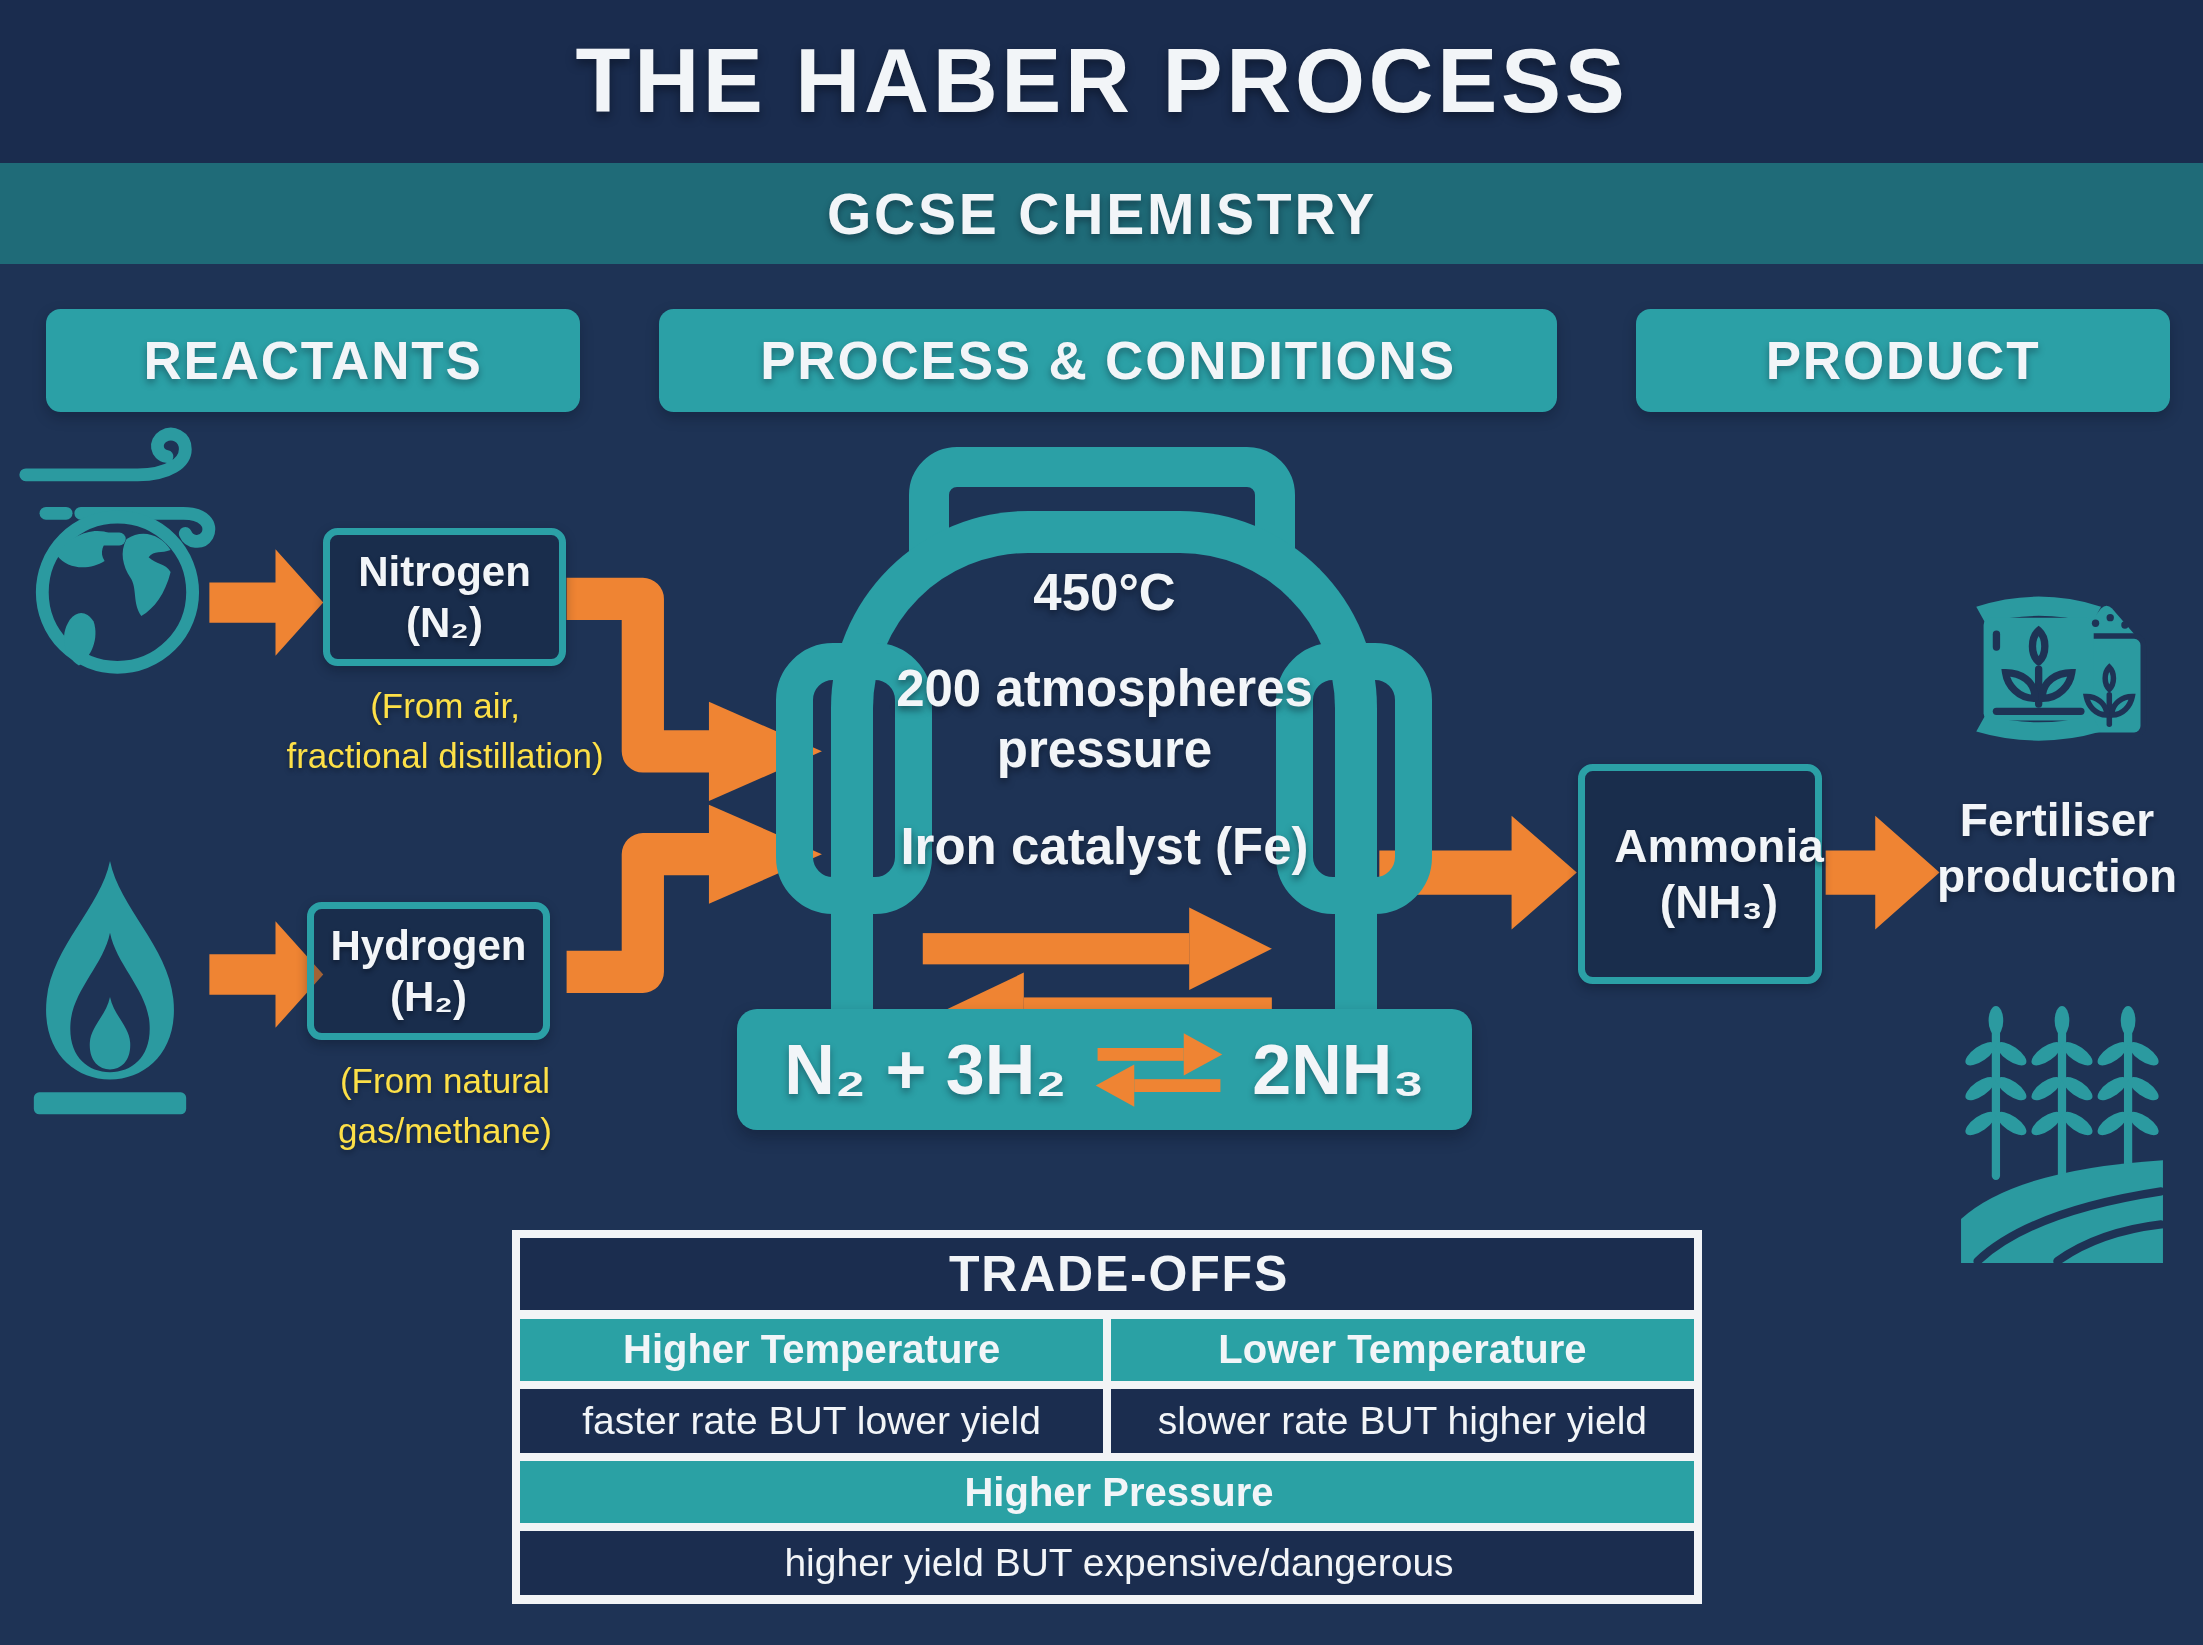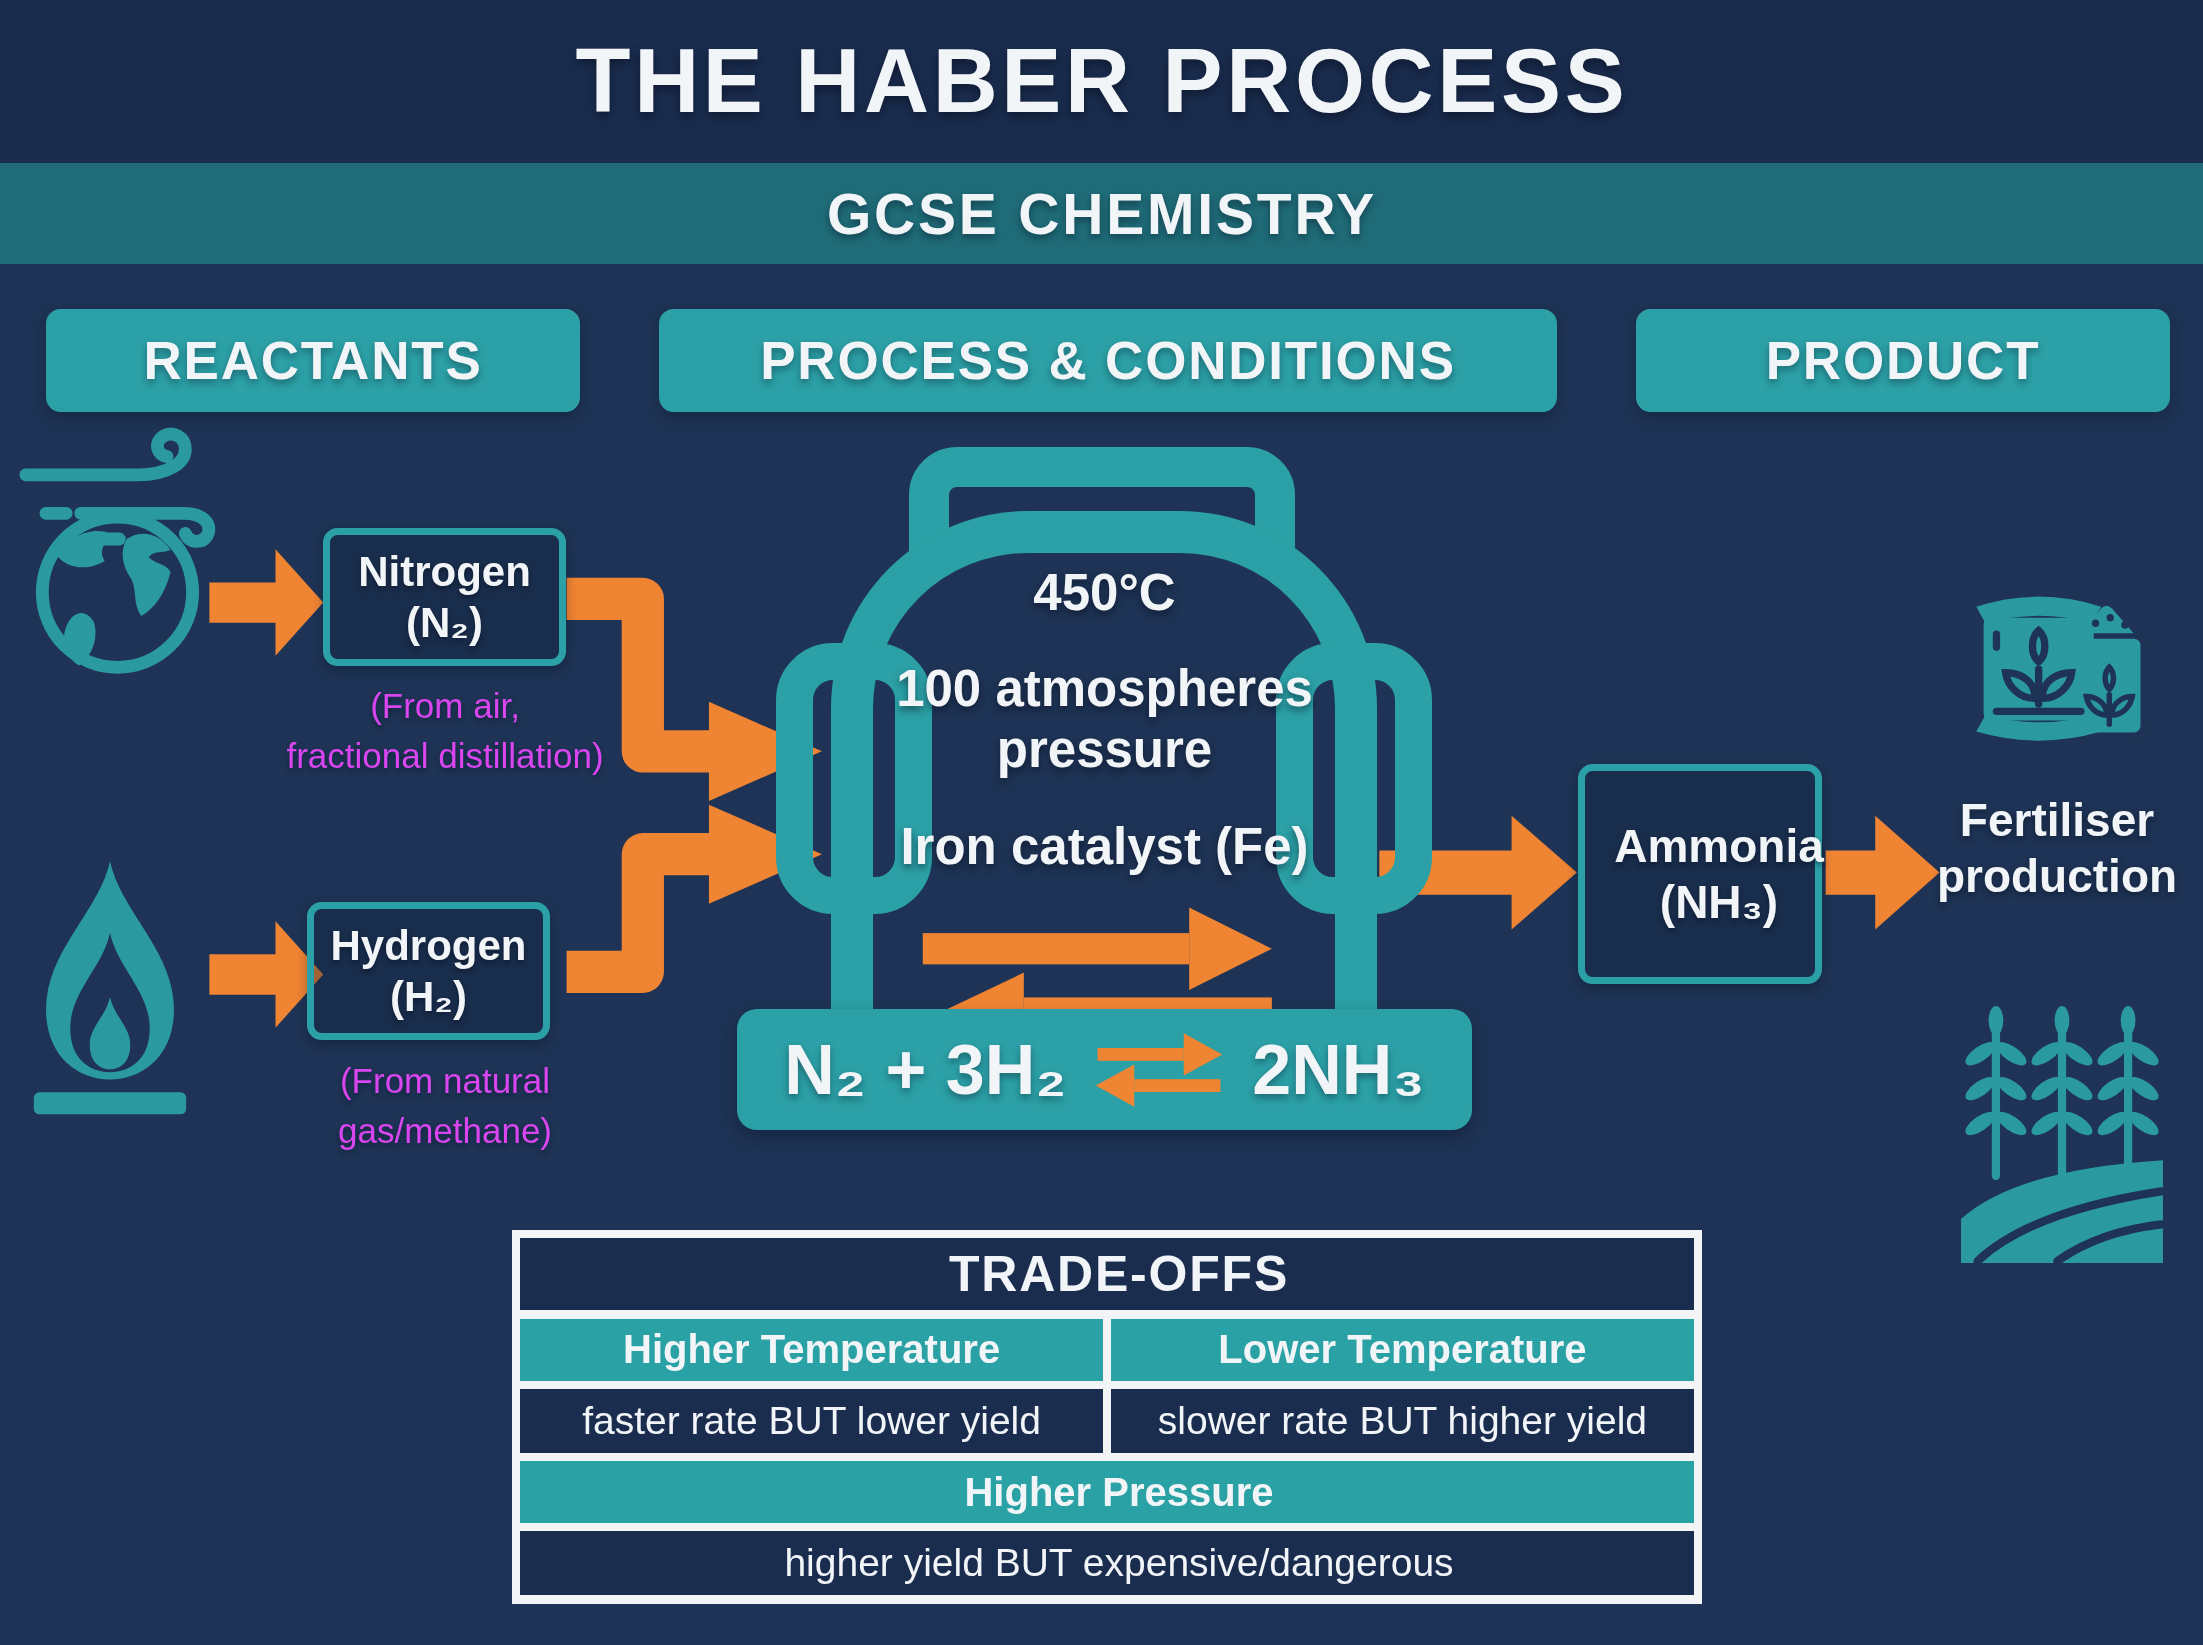--- a/index.html
+++ b/index.html
@@ -30,21 +30,21 @@
   .node{border:7.3px solid #2ba0a6;border-radius:14.7px;background:rgba(18,34,60,.35);
         flex-direction:column;font-weight:700;line-height:1.22;z-index:7;
         text-shadow:0 2.8px 5.5px rgba(5,12,25,.45);box-shadow:0 4.6px 11px rgba(5,12,25,.3);}
   .node .nm,.node .fm{font-size:42px;}
   .node.nitrogen{left:323px;top:528px;width:243px;height:138px;}
   .node.hydrogen{left:307px;top:902px;width:243px;height:138px;align-items:center;}
   .node.ammonia{left:1578px;top:764px;width:244px;height:220px;padding-left:38px;}
   .node.ammonia .nm,.node.ammonia .fm{font-size:46px;}
 
   .caption{width:464px;text-align:center;font-size:35px;font-weight:400;line-height:1.42;
-           color:#d946ef;z-index:7;text-shadow:0 2.8px 5.5px rgba(5,12,25,.4);}
+           color:#fde047;z-index:7;text-shadow:0 2.8px 5.5px rgba(5,12,25,.4);}
   .caption.nitro{left:213px;top:681px;}
   .caption.hydro{left:213px;top:1056px;}
 
   .use-label{left:1910px;top:792px;width:294px;text-align:center;font-size:46px;font-weight:700;
              line-height:1.22;z-index:7;text-shadow:0 2.8px 6.4px rgba(5,12,25,.45);}
 
   
   .v-handle{left:909px;top:447px;width:386px;height:165px;border:40px solid #2ba0a6;
             border-radius:48px;z-index:2;}
   .v-body{left:831px;top:511px;width:546px;height:606px;background:#1e3355;
@@ -153,21 +153,21 @@
     <div>gas/methane)</div>
   </div>
 
   <div class="abs v-handle"></div>
   <div class="abs v-body"></div>
   <div class="abs v-side l"></div>
   <div class="abs v-side r"></div>
 
   <div class="abs v-text">
     <div class="cond">450°C</div>
-    <div class="cond">100 atmospheres pressure</div>
+    <div class="cond">200 atmospheres pressure</div>
     <div class="cond">Iron catalyst (Fe)</div>
   </div>
 
   <svg class="abs v-eq-arrows" width="395" height="170" viewBox="0 0 430 185">
     <g fill="#ef8433">
       <rect x="15" y="48" width="290" height="34"></rect>
       <polygon points="305,20 305,110 395,65"></polygon>
       <rect x="125" y="118" width="270" height="32"></rect>
       <polygon points="125,91 125,177 35,134"></polygon>
     </g>

